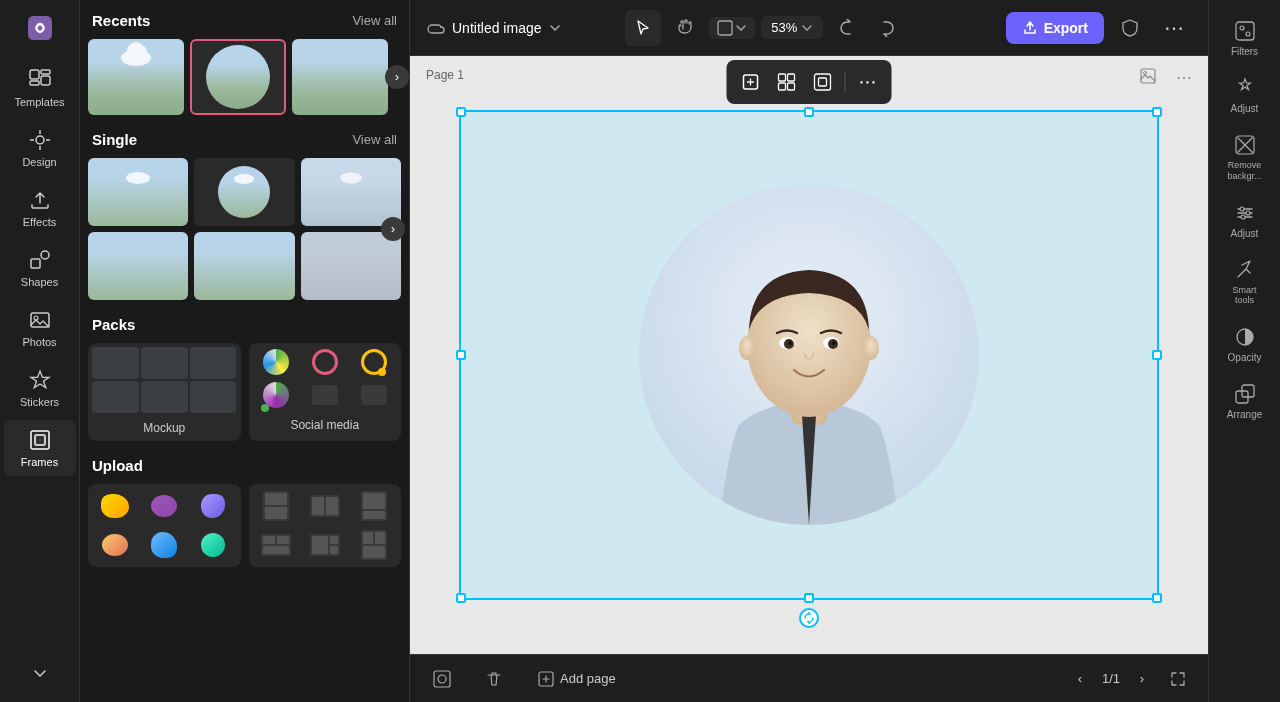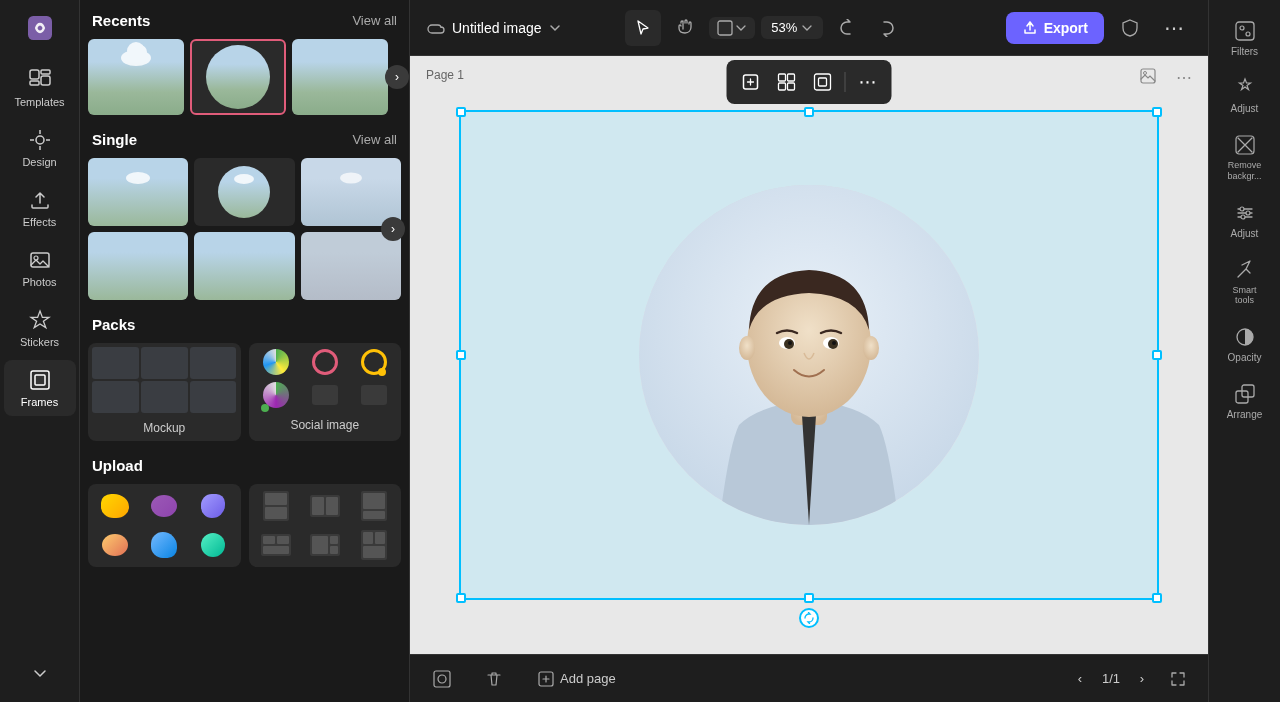--- a/index.html
+++ b/index.html
@@ -523,20 +523,29 @@
     <div class="icon-svg">
       <svg width="22" height="22" viewBox="0 0 22 22" fill="none">
         <path d="M11 14V4M7 8l4-4 4 4" stroke="#ccc" stroke-width="1.5" stroke-linecap="round" stroke-linejoin="round"></path>
         <path d="M3 16v2a1 1 0 001 1h14a1 1 0 001-1v-2" stroke="#ccc" stroke-width="1.5" stroke-linecap="round"></path>
       </svg>
     </div>
     <span class="sidebar-icon-label">Effects</span>
   </div>
 
 
+  <div class="sidebar-icon-item">
+    <div class="icon-svg">
+      <svg width="22" height="22" viewBox="0 0 22 22" fill="none">
+        <rect x="2" y="10" width="9" height="9" rx="1" stroke="#ccc" stroke-width="1.5" fill="none"></rect>
+        <circle cx="16" cy="6" r="4" stroke="#ccc" stroke-width="1.5" fill="none"></circle>
+      </svg>
+    </div>
+    <span class="sidebar-icon-label">Shapes</span>
+  </div>
 
   <div class="sidebar-icon-item">
     <div class="icon-svg">
       <svg width="22" height="22" viewBox="0 0 22 22" fill="none">
         <rect x="2" y="4" width="18" height="14" rx="2" stroke="#ccc" stroke-width="1.5" fill="none"></rect>
         <circle cx="7" cy="9" r="2" stroke="#ccc" stroke-width="1.2" fill="none"></circle>
         <path d="M2 16l5-5 4 4 3-3 6 6" stroke="#ccc" stroke-width="1.3" stroke-linecap="round" stroke-linejoin="round"></path>
       </svg>
     </div>
     <span class="sidebar-icon-label">Photos</span>
@@ -679,21 +688,21 @@
               <div style="position:absolute;bottom:-4px;left:-2px;width:8px;height:8px;background:#4CAF50;border-radius:50%;"></div>
             </div>
           </div>
           <div style="height:30px;display:flex;align-items:center;justify-content:center;">
             <div style="width:26px;height:20px;background:#3a3a3a;border-radius:3px;"></div>
           </div>
           <div style="height:30px;display:flex;align-items:center;justify-content:center;">
             <div style="width:26px;height:20px;background:#3a3a3a;border-radius:3px;"></div>
           </div>
         </div>
-        <div class="pack-label">Social image</div>
+        <div class="pack-label">Social media</div>
       </div>
     </div>
   </div>
 
   <div class="panel-section">
     <div class="panel-section-header">
       <span class="panel-section-title">Upload</span>
     </div>
     <div style="display:flex;gap:8px;">
 

